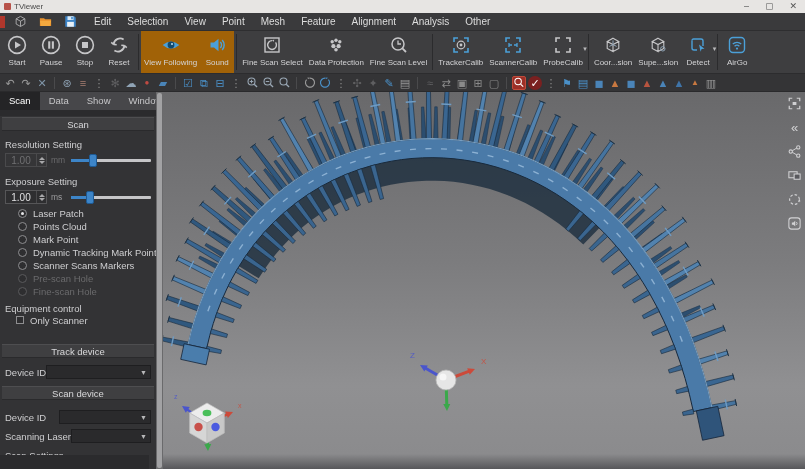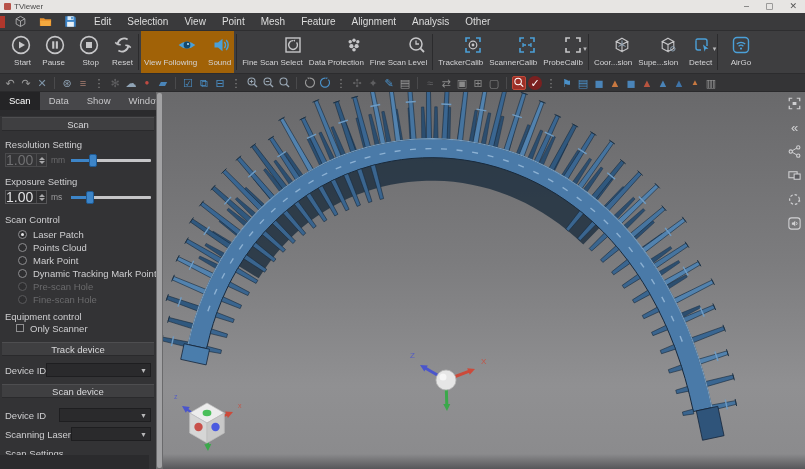--- a/index.html
+++ b/index.html
@@ -17,21 +17,21 @@
   
   .menubar { height:18px; background:#3a3a3c; display:flex; align-items:center; gap:0; flex:0 0 auto; border-bottom:1px solid #2e2e30; }
   .appsliver { width:5px; height:12px; background:#b0372c; margin-right:6px; }
   .mico { width:18px; height:13px; margin-right:7px; display:flex; align-items:center; justify-content:center; }
   .menubar .mitem { font-size:10px; color:#dedede; padding:0 8px; line-height:17px; cursor:default; }
 
   
   .toolbar { height:43px; background:#3e3e40; display:flex; align-items:stretch; flex:0 0 auto; overflow:hidden; border-bottom:1px solid #2c2c2e; }
   .tgroup { display:flex; align-items:stretch; }
   .tsep { width:1px; background:#2b2b2d; margin:3px 2px; }
-  .tbtn { display:flex; flex-direction:column; align-items:flex-end; justify-content:flex-start; padding:2px 3px 0; min-width:34px; cursor:default; position:relative; }
+  .tbtn { display:flex; flex-direction:column; align-items:center; justify-content:flex-start; padding:2px 3px 0; min-width:34px; cursor:default; position:relative; }
   .tbtn.active { background:#a16207; }
   .tbtn .ticon { height:24px; display:flex; align-items:center; justify-content:center; }
   .tbtn .tlabel { font-size:8px; color:#d4d4d6; white-space:nowrap; line-height:10px; margin-top:1px; }
   .tbtn .caret { position:absolute; right:-1px; top:14px; font-size:7px; color:#b8b8ba; }
 
   
   .quickbar { height:18px; background:#343436; display:flex; align-items:center; padding:0 3px; gap:2px; flex:0 0 auto; border-bottom:1px solid #2a2a2c; }
   .qico { width:14px; height:14px; display:flex; align-items:center; justify-content:center; font-size:11px; line-height:14px; border-radius:2px; cursor:default; }
   .qico.boxed { border:1px solid #c04a3a; }
   .qico.round { border-radius:50%; }
@@ -44,21 +44,21 @@
   .sidebar { width:163px; background:#333335; position:relative; flex:0 0 auto; font-size:9.5px; color:#cfcfd1; }
   .sb-inner { position:absolute; left:0; top:0; right:7px; bottom:0; }
   .tabs { height:18px; background:#47474a; display:flex; }
   .tab { padding:0 9px; line-height:18px; font-size:9.5px; color:#c6c6c8; cursor:default; }
   .tab.active { background:#242426; color:#fff; }
   .panelgap { height:6px; background:#2b2b2d; }
   .secbar { margin:1px 2px 0; height:14px; background:#3f3f41; border-top:1px solid #4e4e50; border-bottom:1px solid #2a2a2c; text-align:center; line-height:13px; font-size:9.5px; color:#d8d8da; cursor:default; }
   .lbl { padding:0 5px; line-height:11px; }
   .ctl-row { display:flex; align-items:center; padding:0 5px; gap:4px; }
   .spin { width:42px; height:14px; background:#2e2e30; border:1px solid #565658; display:flex; align-items:center; }
-  .spin .val { flex:1; font-size:14px; color:#e0e0e2; }
+  .spin .val { flex:1; text-align:center; font-size:10px; color:#e0e0e2; }
   .spin.disabled { background:#353537; border-color:#4a4a4c; }
   .spin.disabled .val { color:#707072; }
   .spin .arrows { width:10px; display:flex; flex-direction:column; align-items:center; border-left:1px solid #4a4a4c; height:100%; justify-content:center; gap:1px; }
   .spin .arrows i { display:block; width:0; height:0; border-left:3px solid transparent; border-right:3px solid transparent; }
   .spin .arrows i.up { border-bottom:3px solid #a8a8aa; }
   .spin .arrows i.dn { border-top:3px solid #a8a8aa; }
   .unit { font-size:8.5px; color:#9a9a9c; width:16px; }
   .unit.dim { color:#6a6a6c; }
   .slider { position:relative; flex:1; height:3px; background:#c6c6c8; border-radius:1px; }
   .slider .fill { position:absolute; left:0; top:0; bottom:0; background:#3d85c8; }
@@ -433,55 +433,58 @@
                 <i class="dn"></i>
               </span>
           </span>
           <span class="unit">ms</span>
           <span class="slider" id="exp-slider">
               <span class="fill" style="width: 24%;"></span>
               <span class="handle" style="left: calc(24% - 4px);"></span>
             </span>
         </div>
 
-        <div class="lbl" style="margin-top:10px">Scan Control</div>
         <div id="scan-radios" style="margin-top:3px">
             <div class="radio-row">
               <span class="radio sel"></span>
               <span class="rlbl">Laser Patch</span>
             </div>
             <div class="radio-row">
               <span class="radio"></span>
               <span class="rlbl">Points Cloud</span>
             </div>
             <div class="radio-row">
               <span class="radio"></span>
               <span class="rlbl">Mark Point</span>
             </div>
             <div class="radio-row">
               <span class="radio"></span>
               <span class="rlbl">Dynamic Tracking Mark Points</span>
             </div>
+            <div class="radio-row">
+              <span class="radio"></span>
+              <span class="rlbl">Scanner Scans Markers</span>
+            </div>
             <div class="radio-row dis">
               <span class="radio dis"></span>
               <span class="rlbl">Pre-scan Hole</span>
             </div>
             <div class="radio-row dis">
               <span class="radio dis"></span>
               <span class="rlbl">Fine-scan Hole</span>
             </div>
           </div>
 
         <div class="lbl" style="margin-top:5px">Equipment control</div>
         <div class="chk-row">
           <span class="chk"></span>
           <span>Only Scanner</span>
         </div>
 
-        <div class="secbar" style="margin-top:8px">Track device</div>
+        <div class="secbar" style="margin-top:18px">Track device</div>
         <div class="dd-row" style="margin-top:7px">
           <span class="dlbl">Device ID</span>
           <span class="dd" style="width:110px">
               <span class="dcaret">▼</span>
             </span>
         </div>
 
         <div class="secbar" style="margin-top:7px">Scan device</div>
         <div class="dd-row" style="margin-top:10px">
           <span class="dlbl">Device ID</span>

